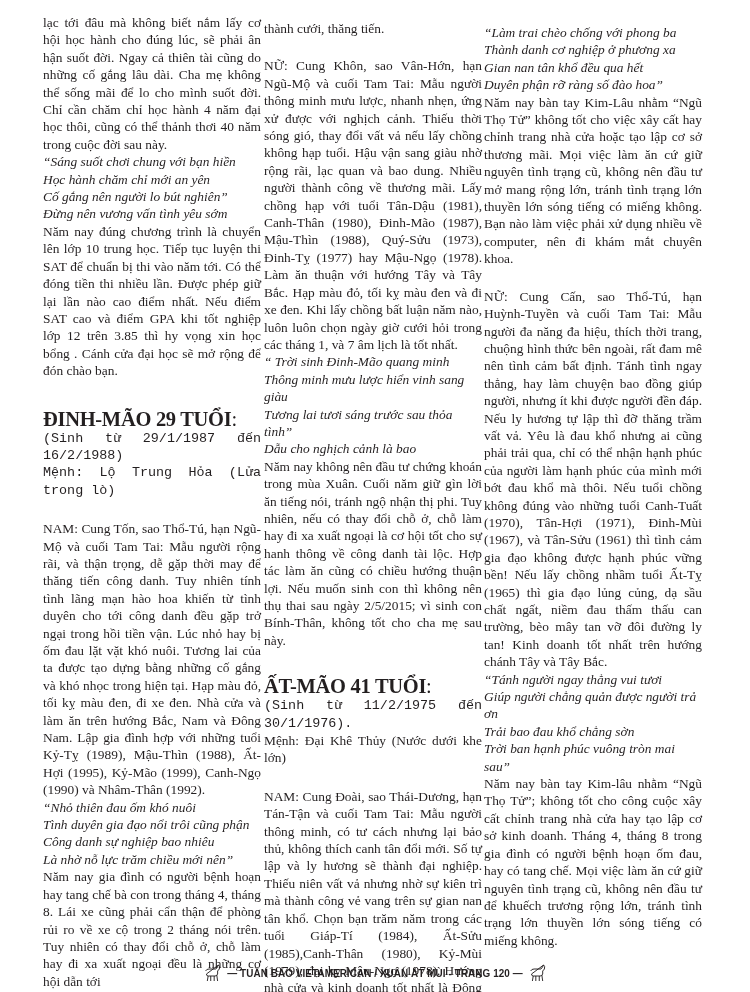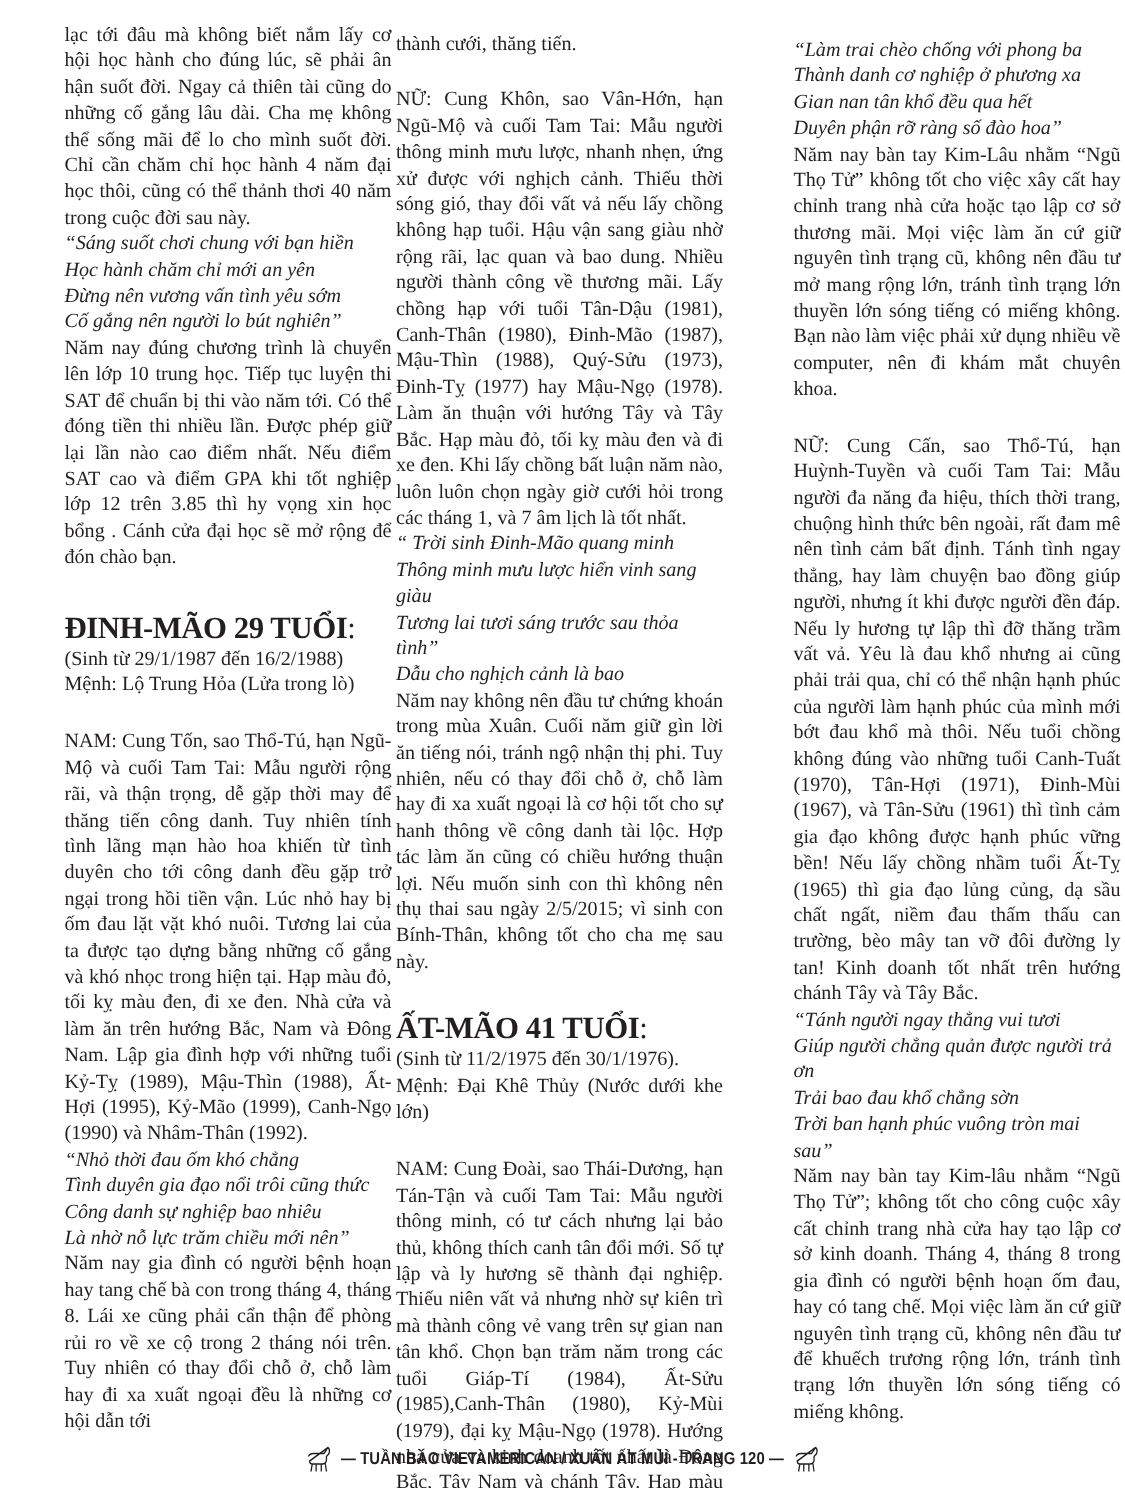--- a/index.html
+++ b/index.html
@@ -1,51 +1,51 @@
 <!DOCTYPE html>
 <html><head>
 <meta charset="utf-8">
 <style>
   html, body { margin: 0; padding: 0; background: #ffffff; }
   body { width: 750px; height: 992px; position: relative; overflow: hidden; color: #231f20; font-family: "Liberation Serif", serif; }
   .col { position: absolute; top: 0; width: 218px; font-size: 13.4px; line-height: 17.4px; }
   .col p { margin: 0; text-align: justify; }
   #col1 { left: 43px; top: 14px; }
   #col2 { left: 264px; top: 20px; }
-  #col3 { left: 529px; top: 24px; width: 218px; }
+  #col3 { left: 484px; top: 24px; width: 218px; }
   .poem { font-style: italic; text-align: left !important; }
   .gap { height: 17px; }
   .heading { font-weight: bold; font-size: 20.5px; line-height: 22px; margin-top: 2px !important; text-align: left; letter-spacing: -0.3px; }
   .heading .colon { font-weight: normal; }
-  .sub { text-align: left; }
+  .sub { text-align: left; font-family: Liberation Mono, monospace; }
   .lead { font-weight: normal; }
   .footer { position: absolute; left: 0; right: 0; top: 960px; height: 26px; display: flex; justify-content: center; align-items: center; gap: 6px; font-family: "Liberation Sans", sans-serif; font-weight: bold; font-size: 11.5px; letter-spacing: 0.1px; color: #231f20; transform: scaleX(0.86); }
   .goat { width: 22px; height: 20px; }
 </style>
 </head>
 <body>
 
 <div id="col1" class="col">
   <p>lạc tới đâu mà không biết nắm lấy cơ hội học hành cho đúng lúc, sẽ phải ân hận suốt đời. Ngay cả thiên tài cũng do những cố gắng lâu dài. Cha mẹ không thể sống mãi để lo cho mình suốt đời. Chỉ cần chăm chỉ học hành 4 năm đại học thôi, cũng có thể thảnh thơi 40 năm trong cuộc đời sau này.</p>
   <div class="poem">
     <div>“Sáng suốt chơi chung với bạn hiền</div>
     <div>Học hành chăm chỉ mới an yên</div>
+    <div>Cố gắng nên người lo bút nghiên”</div>
     <div>Đừng nên vương vấn tình yêu sớm</div>
-    <div>Cố gắng nên người lo bút nghiên”</div>
   </div>
   <p>Năm nay đúng chương trình là chuyển lên lớp 10 trung học. Tiếp tục luyện thi SAT để chuẩn bị thi vào năm tới. Có thể đóng tiền thi nhiều lần. Được phép giữ lại lần nào cao điểm nhất. Nếu điểm SAT cao và điểm GPA khi tốt nghiệp lớp 12 trên 3.85 thì hy vọng xin học bổng . Cánh cửa đại học sẽ mở rộng để đón chào bạn.</p>
   <div class="gap" style="height:26px"></div>
   <p class="heading"><span>ĐINH-MÃO 29 TUỔI</span><span class="colon">:</span></p>
   <p class="sub">(Sinh từ 29/1/1987 đến 16/2/1988)</p>
   <p class="sub">Mệnh: Lộ Trung Hỏa (Lửa trong lò)</p>
   <div class="gap" style="height:21px"></div>
   <p><span class="lead">NAM:</span><span> Cung Tốn, sao Thổ-Tú, hạn Ngũ-Mộ và cuối Tam Tai: Mẫu người rộng rãi, và thận trọng, dễ gặp thời may để thăng tiến công danh. Tuy nhiên tính tình lãng mạn hào hoa khiến từ tình duyên cho tới công danh đều gặp trở ngại trong hồi tiền vận. Lúc nhỏ hay bị ốm đau lặt vặt khó nuôi. Tương lai của ta được tạo dựng bằng những cố gắng và khó nhọc trong hiện tại. Hạp màu đỏ, tối kỵ màu đen, đi xe đen. Nhà cửa và làm ăn trên hướng Bắc, Nam và Đông Nam. Lập gia đình hợp với những tuổi Kỷ-Tỵ (1989), Mậu-Thìn (1988), Ất-Hợi (1995), Kỷ-Mão (1999), Canh-Ngọ (1990) và Nhâm-Thân (1992).</span></p>
   <div class="poem">
-    <div>“Nhỏ thời đau ốm khó chẳng</div>
-    <div>Tình duyên gia đạo nổi trôi cũng thức</div>
+    <div>“Nhỏ thiên đau ốm khó nuôi</div>
+    <div>Tình duyên gia đạo nổi trôi cũng phận</div>
     <div>Công danh sự nghiệp bao nhiêu</div>
     <div>Là nhờ nỗ lực trăm chiều mới nên”</div>
   </div>
   <p>Năm nay gia đình có người bệnh hoạn hay tang chế bà con trong tháng 4, tháng 8. Lái xe cũng phải cẩn thận để phòng rủi ro về xe cộ trong 2 tháng nói trên. Tuy nhiên có thay đổi chỗ ở, chỗ làm hay đi xa xuất ngoại đều là những cơ hội dẫn tới</p>
 </div>
 
 <div id="col2" class="col">
   <p>thành cưới, thăng tiến.</p>
   <div class="gap" style="height:20px"></div>
   <p><span class="lead">NỮ:</span><span> Cung Khôn, sao Vân-Hớn, hạn Ngũ-Mộ và cuối Tam Tai: Mẫu người thông minh mưu lược, nhanh nhẹn, ứng xử được với nghịch cảnh. Thiếu thời sóng gió, thay đổi vất vả nếu lấy chồng không hạp tuổi. Hậu vận sang giàu nhờ rộng rãi, lạc quan và bao dung. Nhiều người thành công về thương mãi. Lấy chồng hạp với tuổi Tân-Dậu (1981), Canh-Thân (1980), Đinh-Mão (1987), Mậu-Thìn (1988), Quý-Sửu (1973), Đinh-Tỵ (1977) hay Mậu-Ngọ (1978). Làm ăn thuận với hướng Tây và Tây Bắc. Hạp màu đỏ, tối kỵ màu đen và đi xe đen. Khi lấy chồng bất luận năm nào, luôn luôn chọn ngày giờ cưới hỏi trong các tháng 1, và 7 âm lịch là tốt nhất.</span></p>

